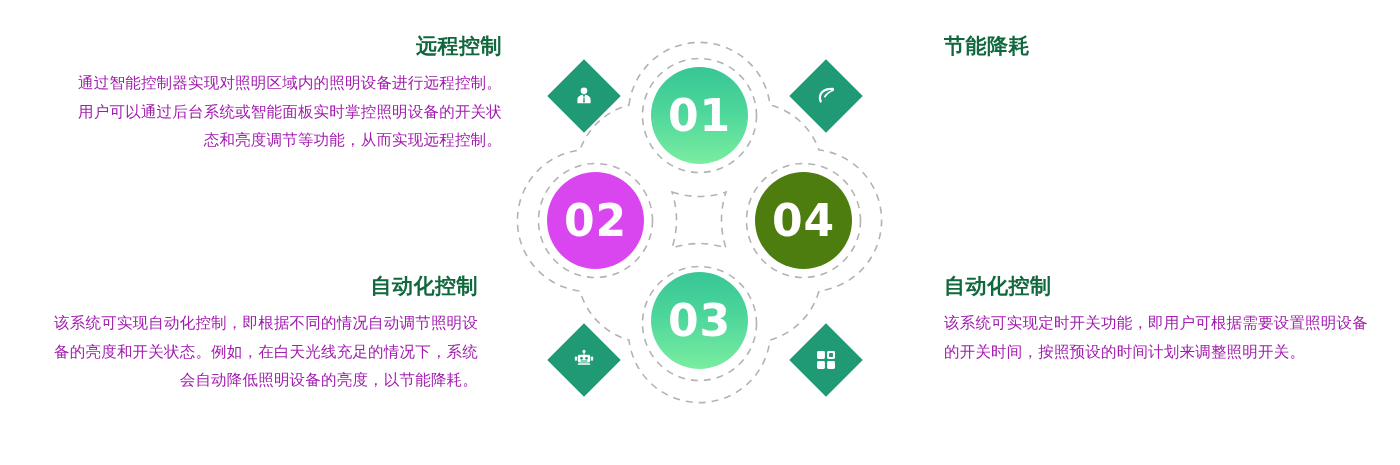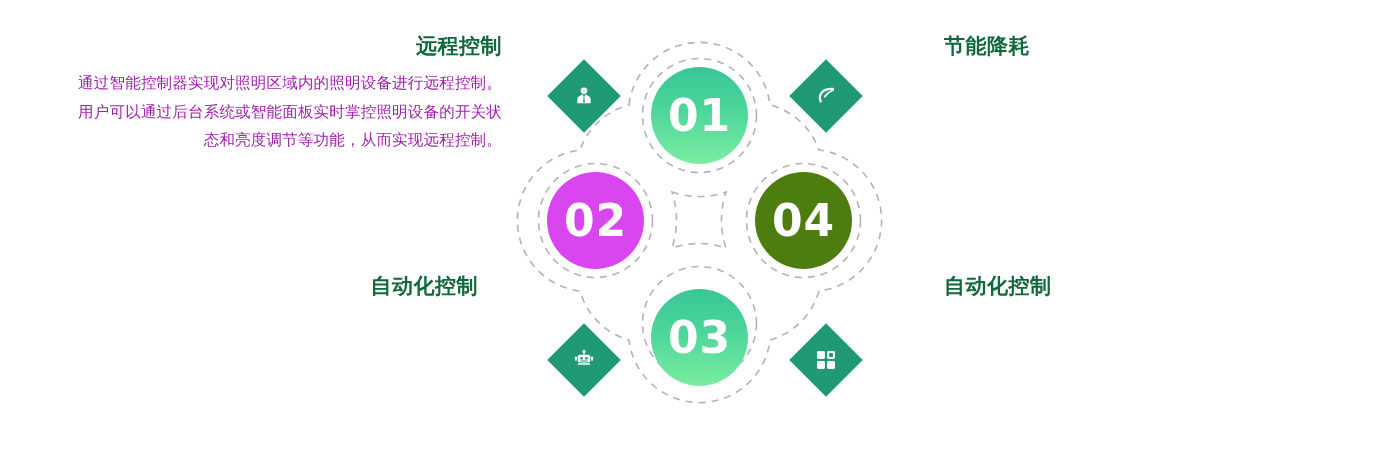--- a/index.html
+++ b/index.html
@@ -79,21 +79,21 @@
     left: 141px; top: 47px; width: 97px; height: 97px;
     background: linear-gradient(180deg, #37c695 0%, #4dd69b 45%, #7aeda0 100%);
   }
   
   #node-02 {
     left: 37px; top: 152px; width: 97px; height: 97px;
     background: #d946ef;
   }
   
   #node-03 {
-    left: 141px; top: 269px; width: 97px; height: 97px;
+    left: 141px; top: 252px; width: 97px; height: 97px;
     background: linear-gradient(180deg, #37c695 0%, #4dd69b 45%, #7aeda0 100%);
     text-align: right;
   }
   
   #node-04 {
     left: 245px; top: 152px; width: 97px; height: 97px;
     background: #4d7c0f;
   }
 
   
@@ -127,28 +127,30 @@
 
 <div class="infographic">
 
   <div class="panel left" id="panel-01">
     <p class="title">远程控制</p>
     <p class="body">通过智能控制器实现对照明区域内的照明设备进行远程控制。用户可以通过后台系统或智能面板实时掌控照明设备的开关状态和亮度调节等功能，从而实现远程控制。</p>
   </div>
 
   <div class="panel left" id="panel-03">
     <p class="title">自动化控制</p>
+    <p class="body">该系统可实现自动化控制，即根据不同的情况自动调节照明设备的亮度和开关状态。例如，在白天光线充足的情况下，系统会自动降低照明设备的亮度，以节能降耗。</p>
   </div>
 
   <div class="panel right" id="panel-02">
     <p class="title">节能降耗</p>
   </div>
 
   <div class="panel right" id="panel-04">
     <p class="title">自动化控制</p>
+    <p class="body">该系统可实现定时开关功能，即用户可根据需要设置照明设备的开关时间，按照预设的时间计划来调整照明开关。</p>
   </div>
 
   <div class="diagram">
 
     <svg width="380" height="425" viewBox="0 0 380 425">
 
       <path class="dash" d="
         M 119 85
         A 71 71 0 0 1 260 85
         A 71 71 0 0 1 309 130

